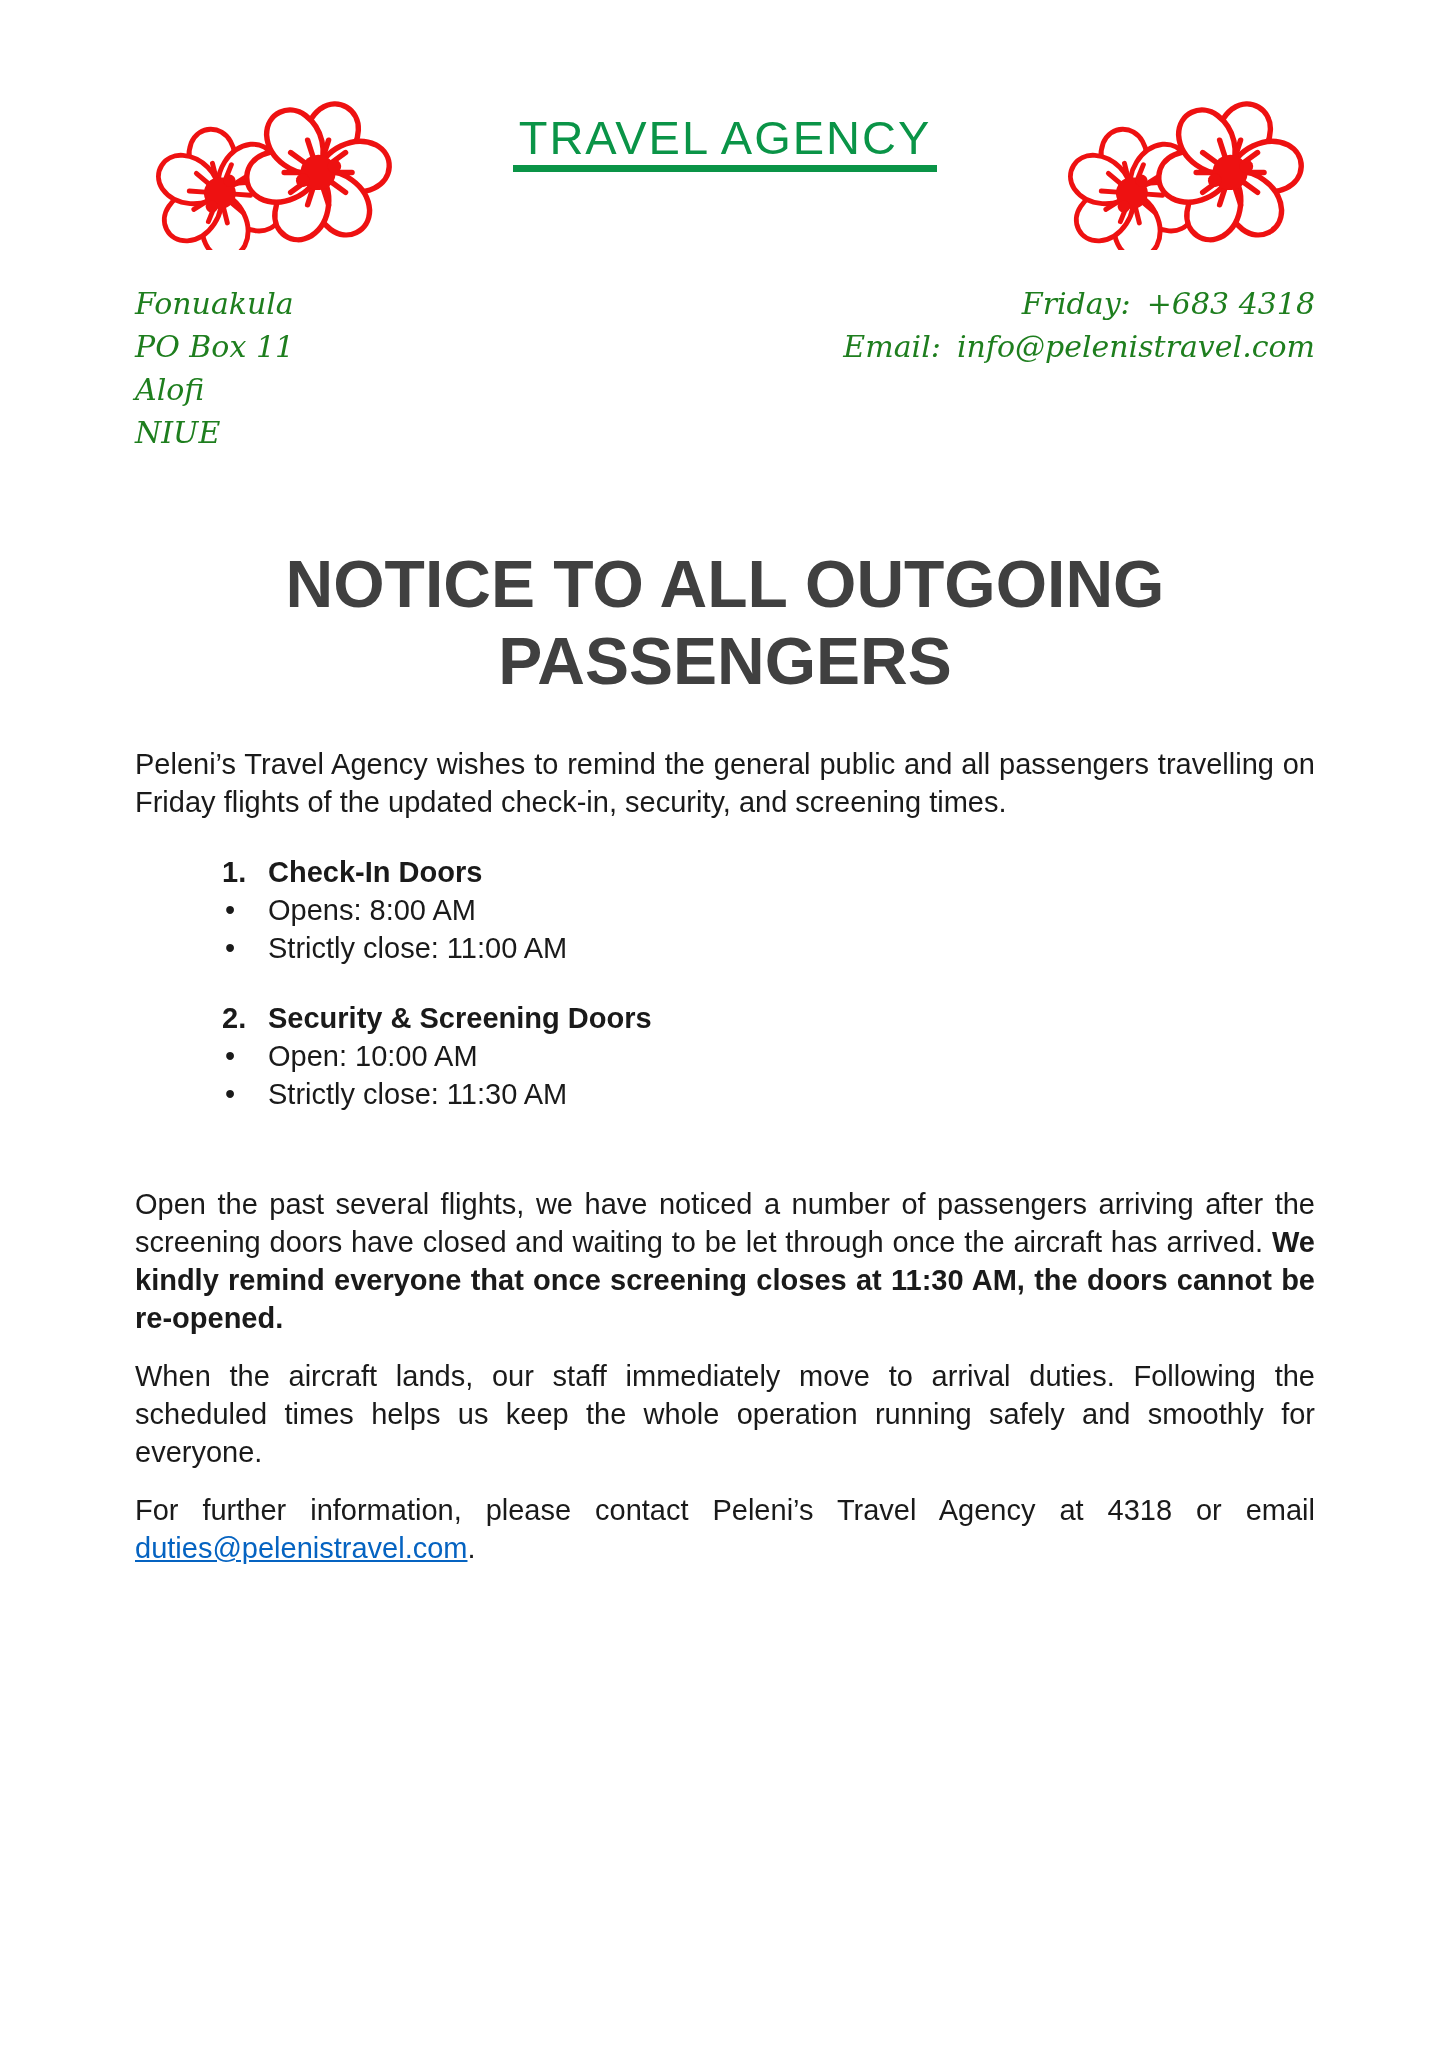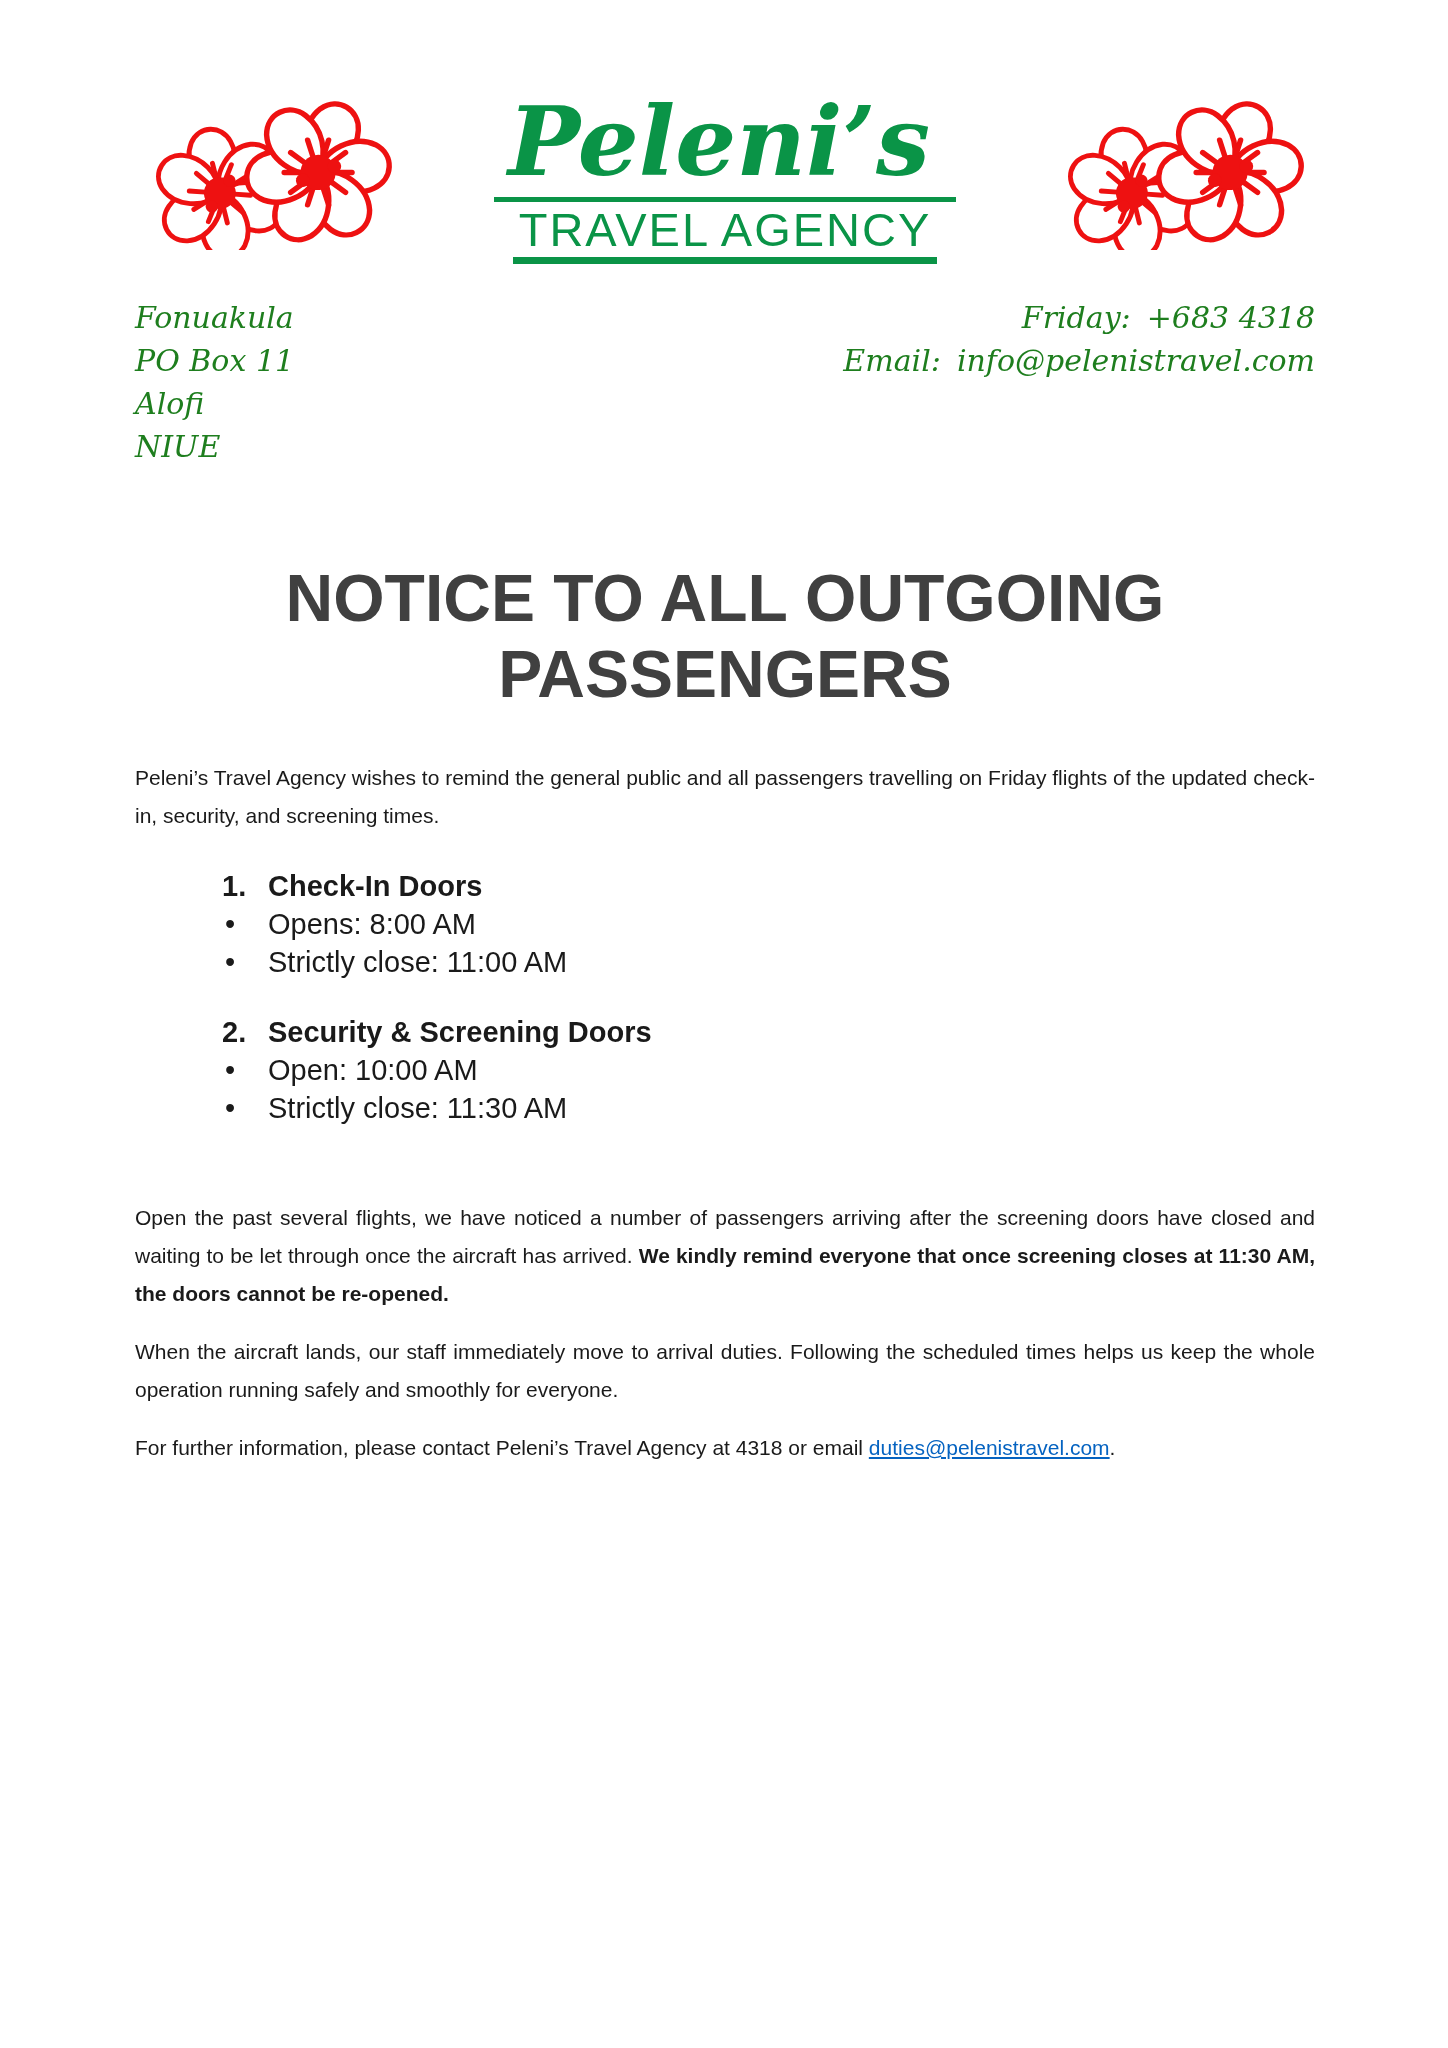--- a/index.html
+++ b/index.html
@@ -78,21 +78,21 @@
     text-align:center;
     font-size:66px;
     font-weight:bold;
     line-height:1.16;
     color:#404040;
     letter-spacing:0;
   }
   
   .body-par{
     margin:20px 0 0 0;
-    font-size:21px;
+    font-size:29px;
     line-height:38px;
     text-align:justify;
   }
   .intro{margin-top:46px;}
   .bold{font-weight:bold;}
   .gap-top{margin-top:72px;}
   .list-group{margin-top:32px;padding-left:87px;font-size:29px;line-height:38px;}
   .list-heading{display:flex;font-weight:bold;}
   .list-num{flex:0 0 46px;}
   .bullet-row{display:flex;}
@@ -138,21 +138,21 @@
 
 <div class="page">
 
   <header class="letterhead">
     <div class="flower-group">
       <svg viewBox="0 0 200 130">
           <use href="#flower-pair"></use>
         </svg>
     </div>
     <div class="logo-block">
-      <div class="logo-script">Peleni’s</div><br>
+      <br>
       <div class="logo-sub">TRAVEL AGENCY</div>
     </div>
     <div class="flower-group">
       <svg viewBox="0 0 200 130">
           <use href="#flower-pair"></use>
         </svg>
     </div>
   </header>
 
   <div class="info-row">

